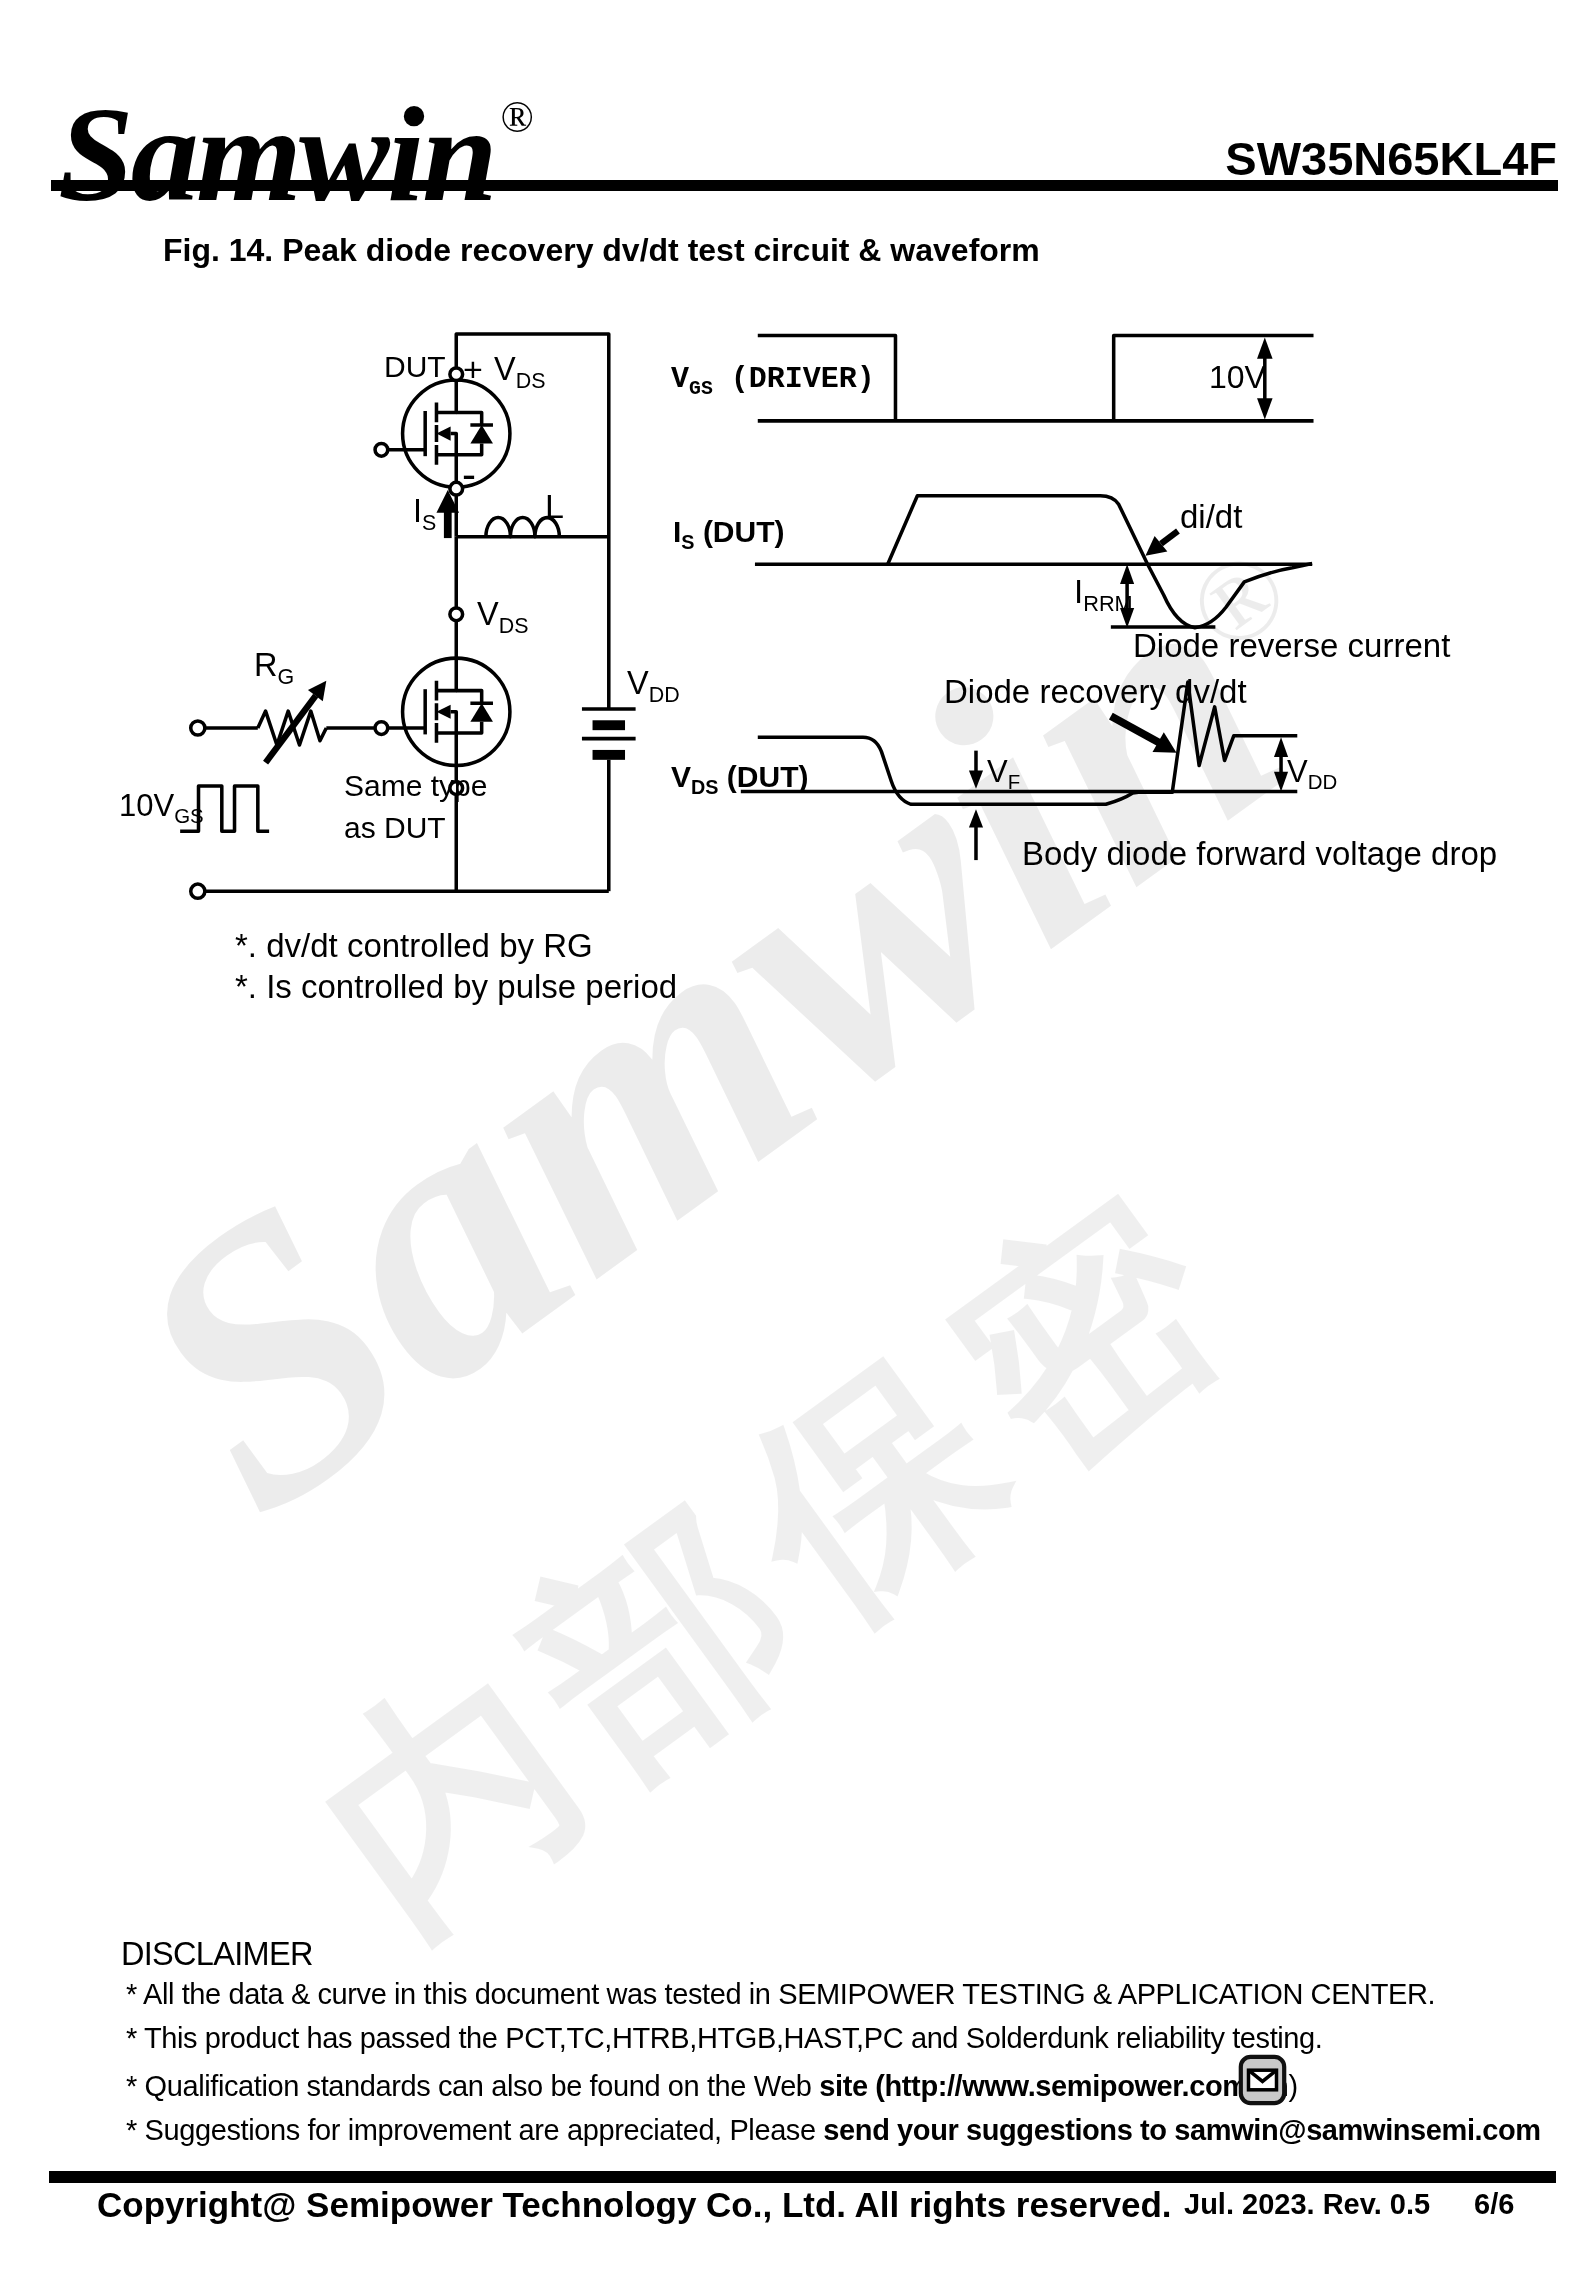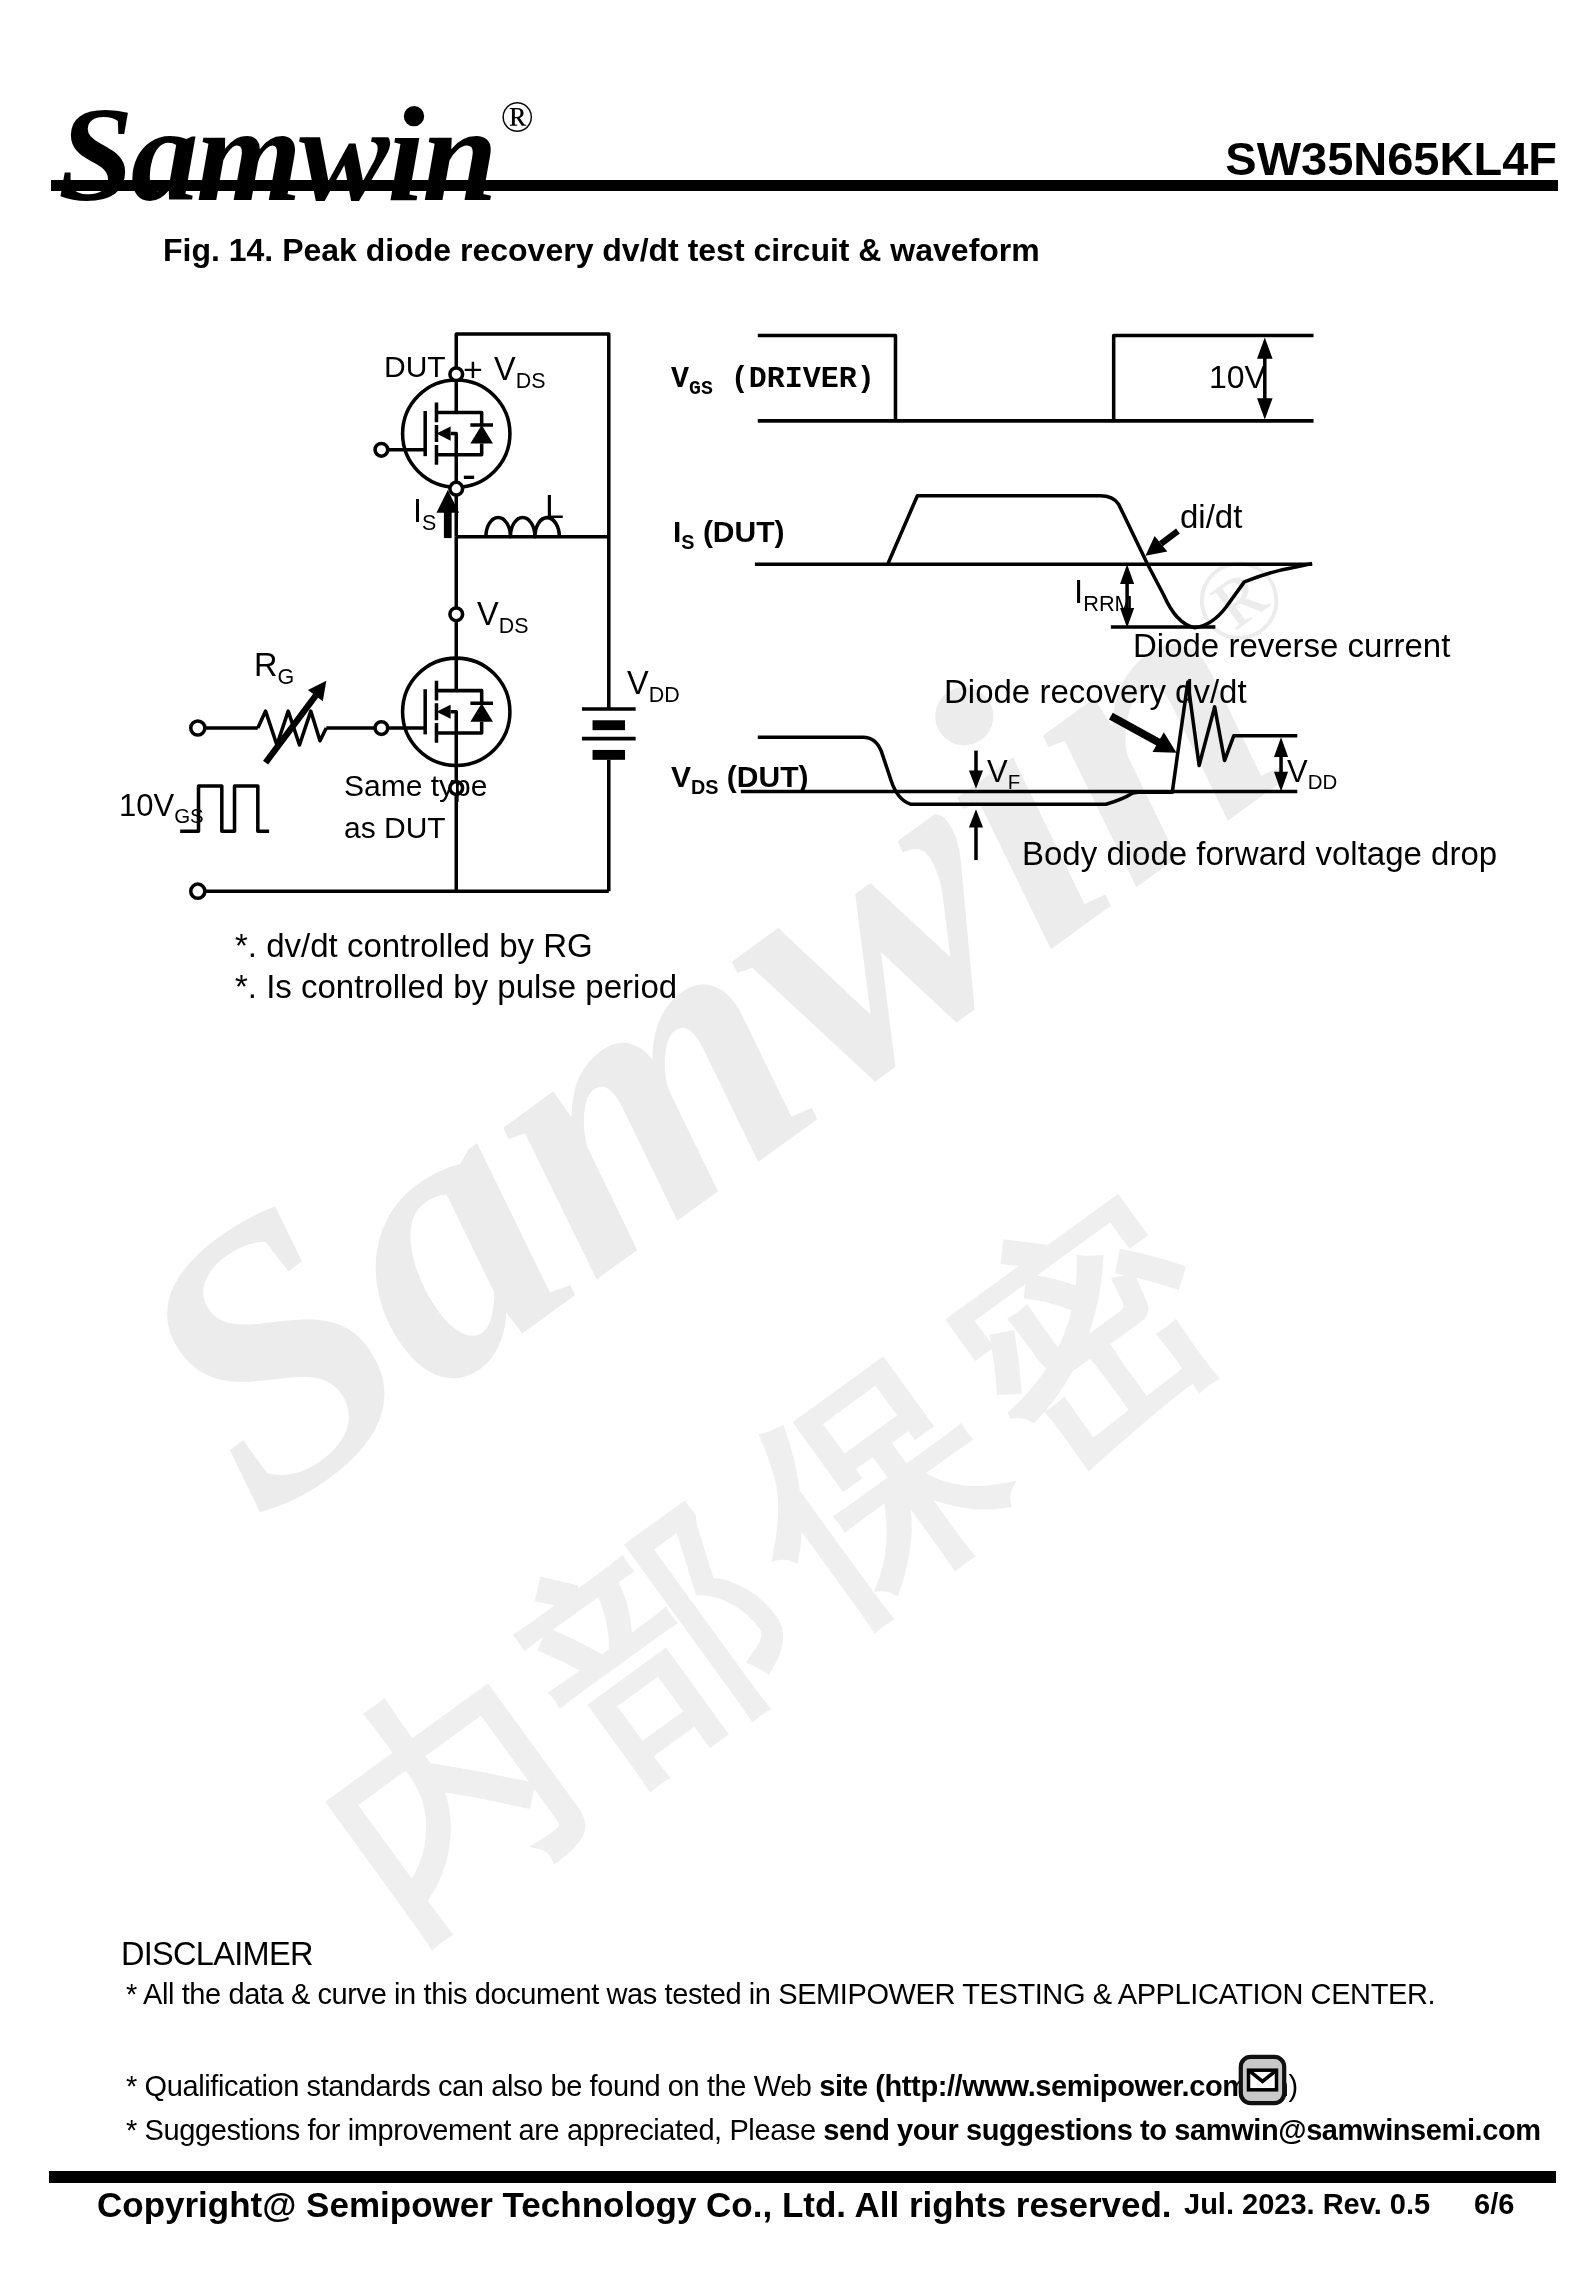--- a/index.html
+++ b/index.html
@@ -186,20 +186,21 @@
   <div class="lbl ann" style="left:1074px;top:575px;"><span>I</span><sub>RRM</sub></div>
   <div class="lbl ann" style="left:1133px;top:629px;">Diode reverse current</div>
   <div class="lbl ann" style="left:944px;top:675px;">Diode recovery dv/dt</div>
   <div class="lbl ann" style="left:987px;top:756px;font-size:31px;"><span>V</span><sub>F</sub></div>
   <div class="lbl ann" style="left:1287px;top:756px;font-size:31px;"><span>V</span><sub>DD</sub></div>
   <div class="lbl w-bold" style="left:671px;top:761px;"><span>V</span><sub>DS</sub><span> (DUT)</span></div>
   <div class="lbl ann" style="left:986px;top:837px;margin-left:36px;">Body diode forward voltage drop</div>
 
   <div class="lbl disc-title">DISCLAIMER</div>
   <div class="lbl disc" style="left:126px;top:1979px;">* All the data &amp; curve in this document was tested in SEMIPOWER TESTING &amp; APPLICATION CENTER.</div>
+  <div class="lbl disc" style="left:126px;top:2023px;">* This product has passed the PCT,TC,HTRB,HTGB,HAST,PC and Solderdunk reliability testing.</div>
   <div class="lbl disc" style="left:126px;top:2071px;"><span>* Qualification standards can also be found on the Web </span><span class="bold">site (http://www.semipower.com.cn</span><span>)</span></div>
   <div class="lbl disc" style="left:126px;top:2115px;"><span>* Suggestions for improvement are appreciated, Please </span><span class="bold">send your suggestions to samwin@samwinsemi.com</span></div>
 
   <svg class="email-btn" width="49" height="52" viewBox="0 0 70 74">
     <rect x="4" y="4" width="62" height="66" rx="14" fill="#c9c9c9" stroke="#111" stroke-width="6"></rect>
     <rect x="15" y="23" width="40" height="28" fill="#fff" stroke="#000" stroke-width="5"></rect>
     <path d="M15,23 L35,39 L55,23" fill="none" stroke="#000" stroke-width="5"></path>
   </svg>
 
   <div class="rule" style="left:49px;top:2171px;width:1507px;height:12px;"></div>

